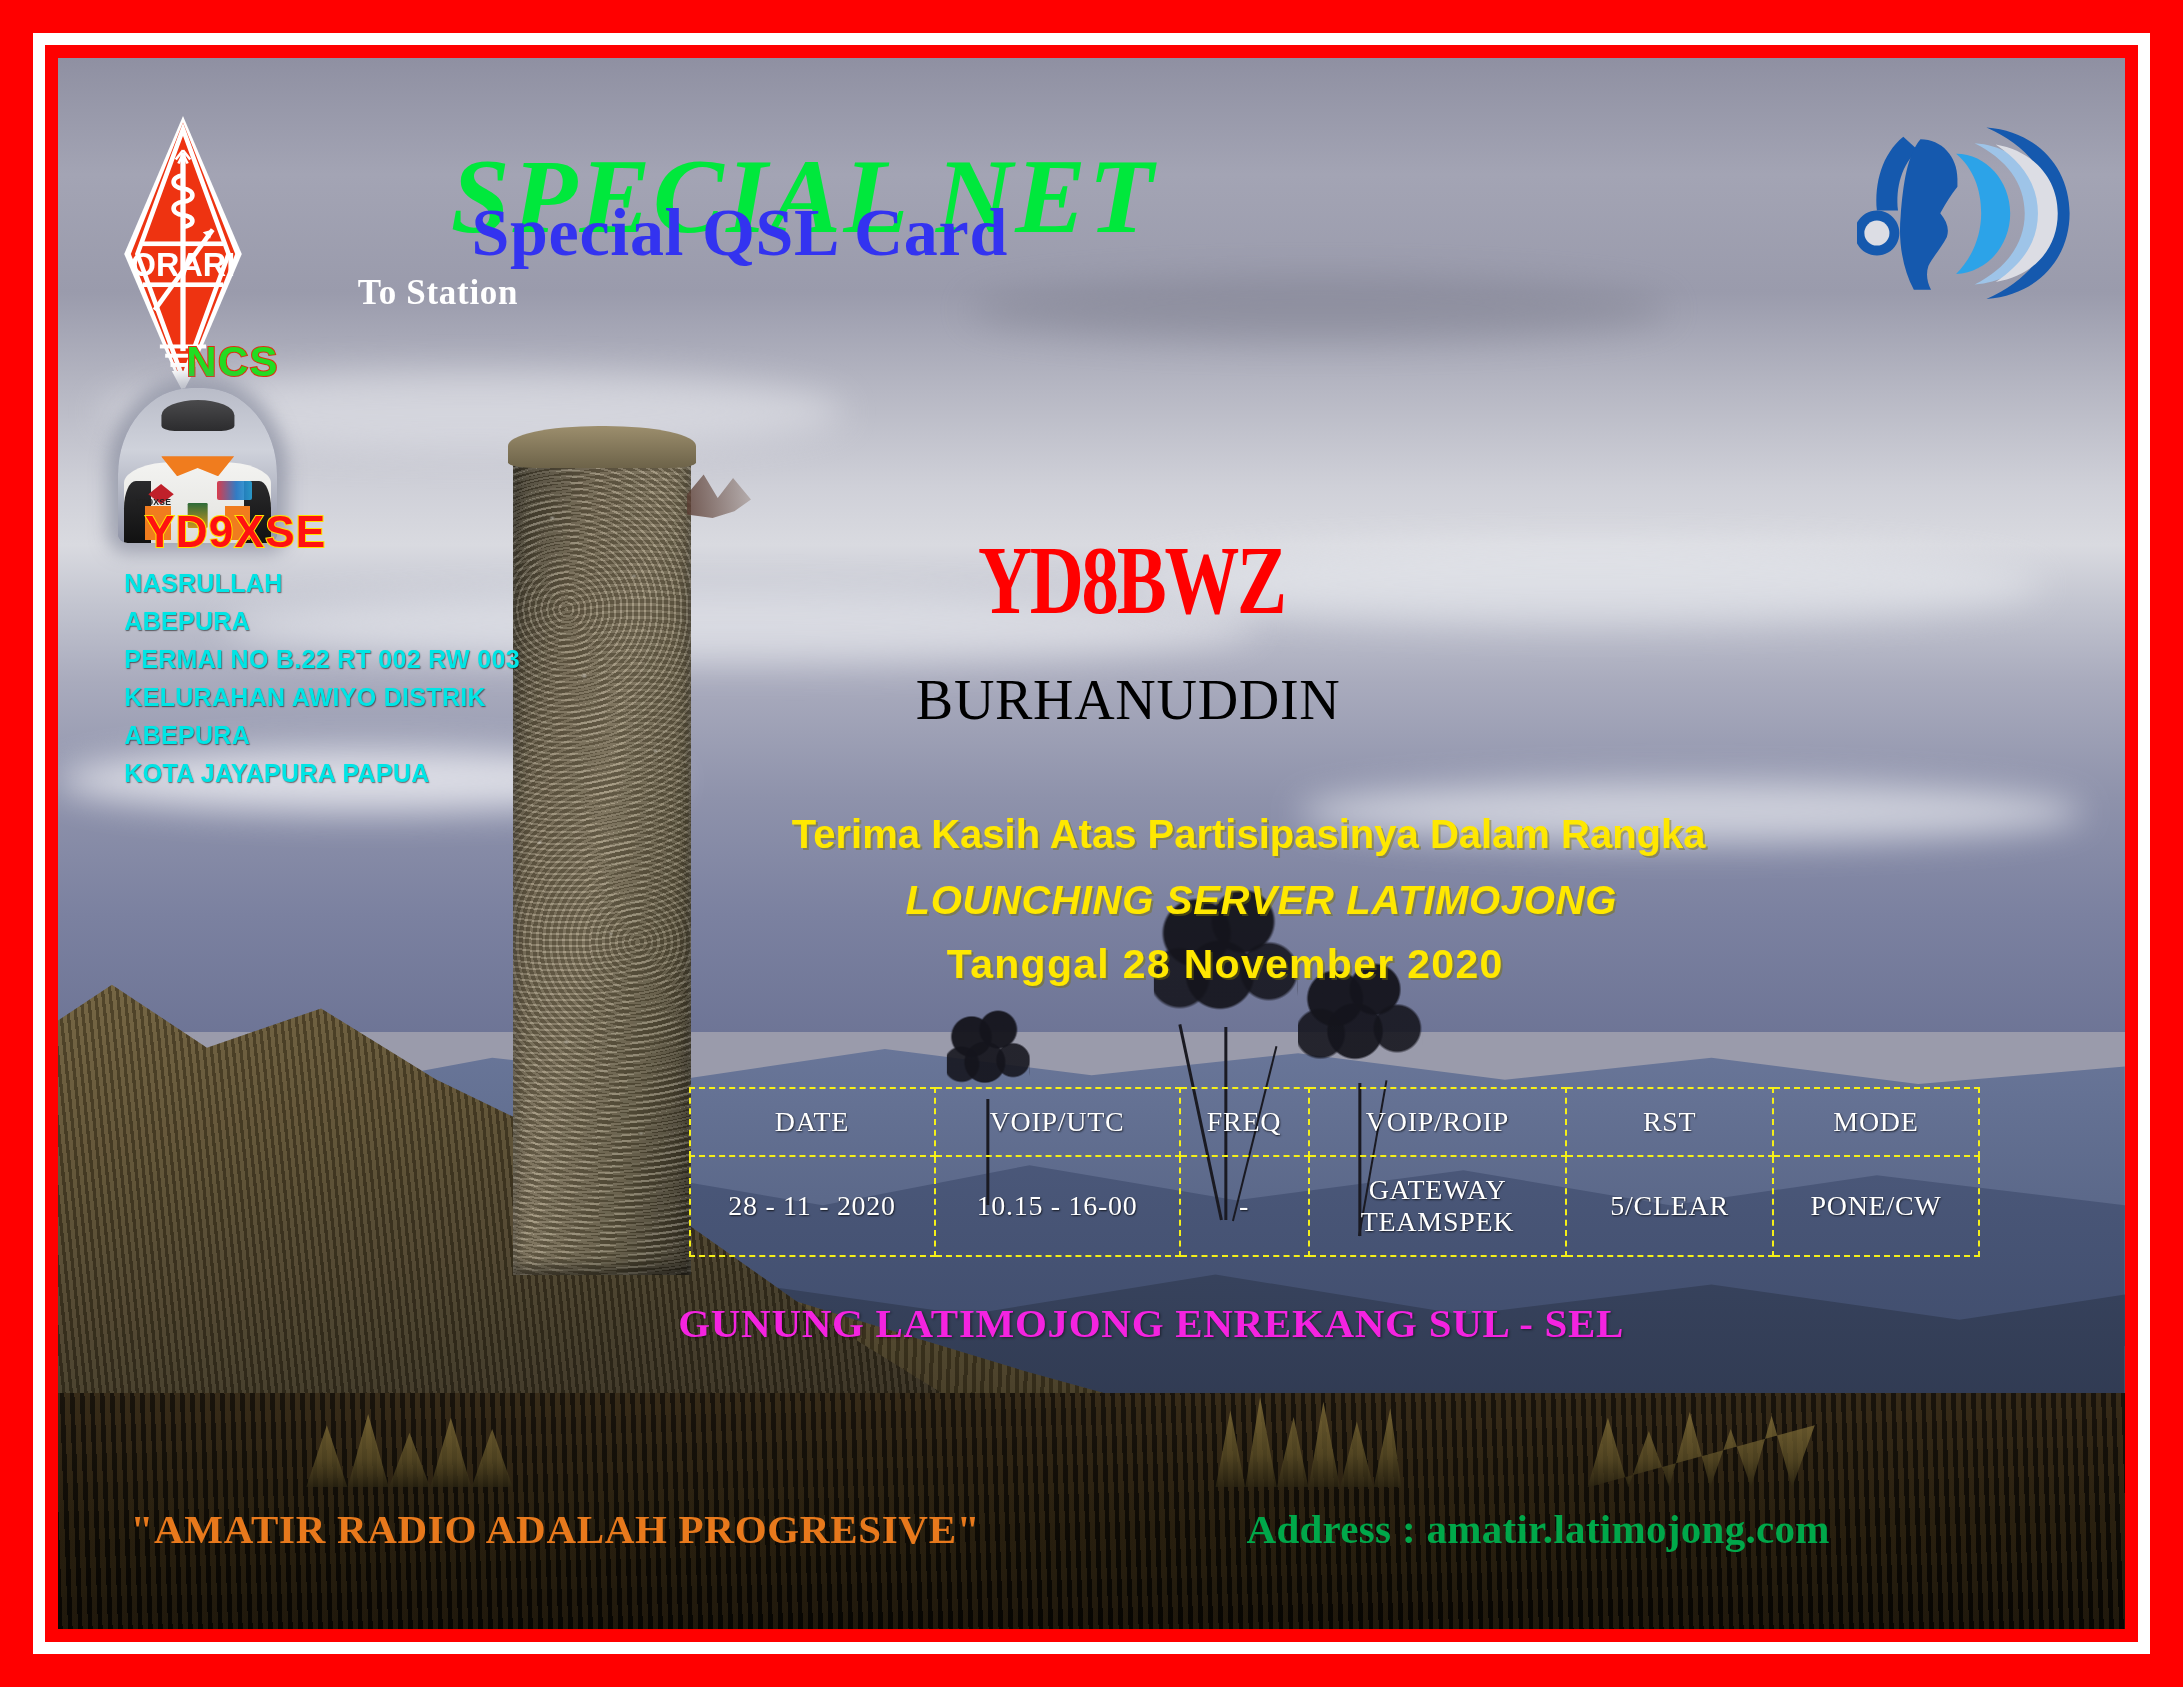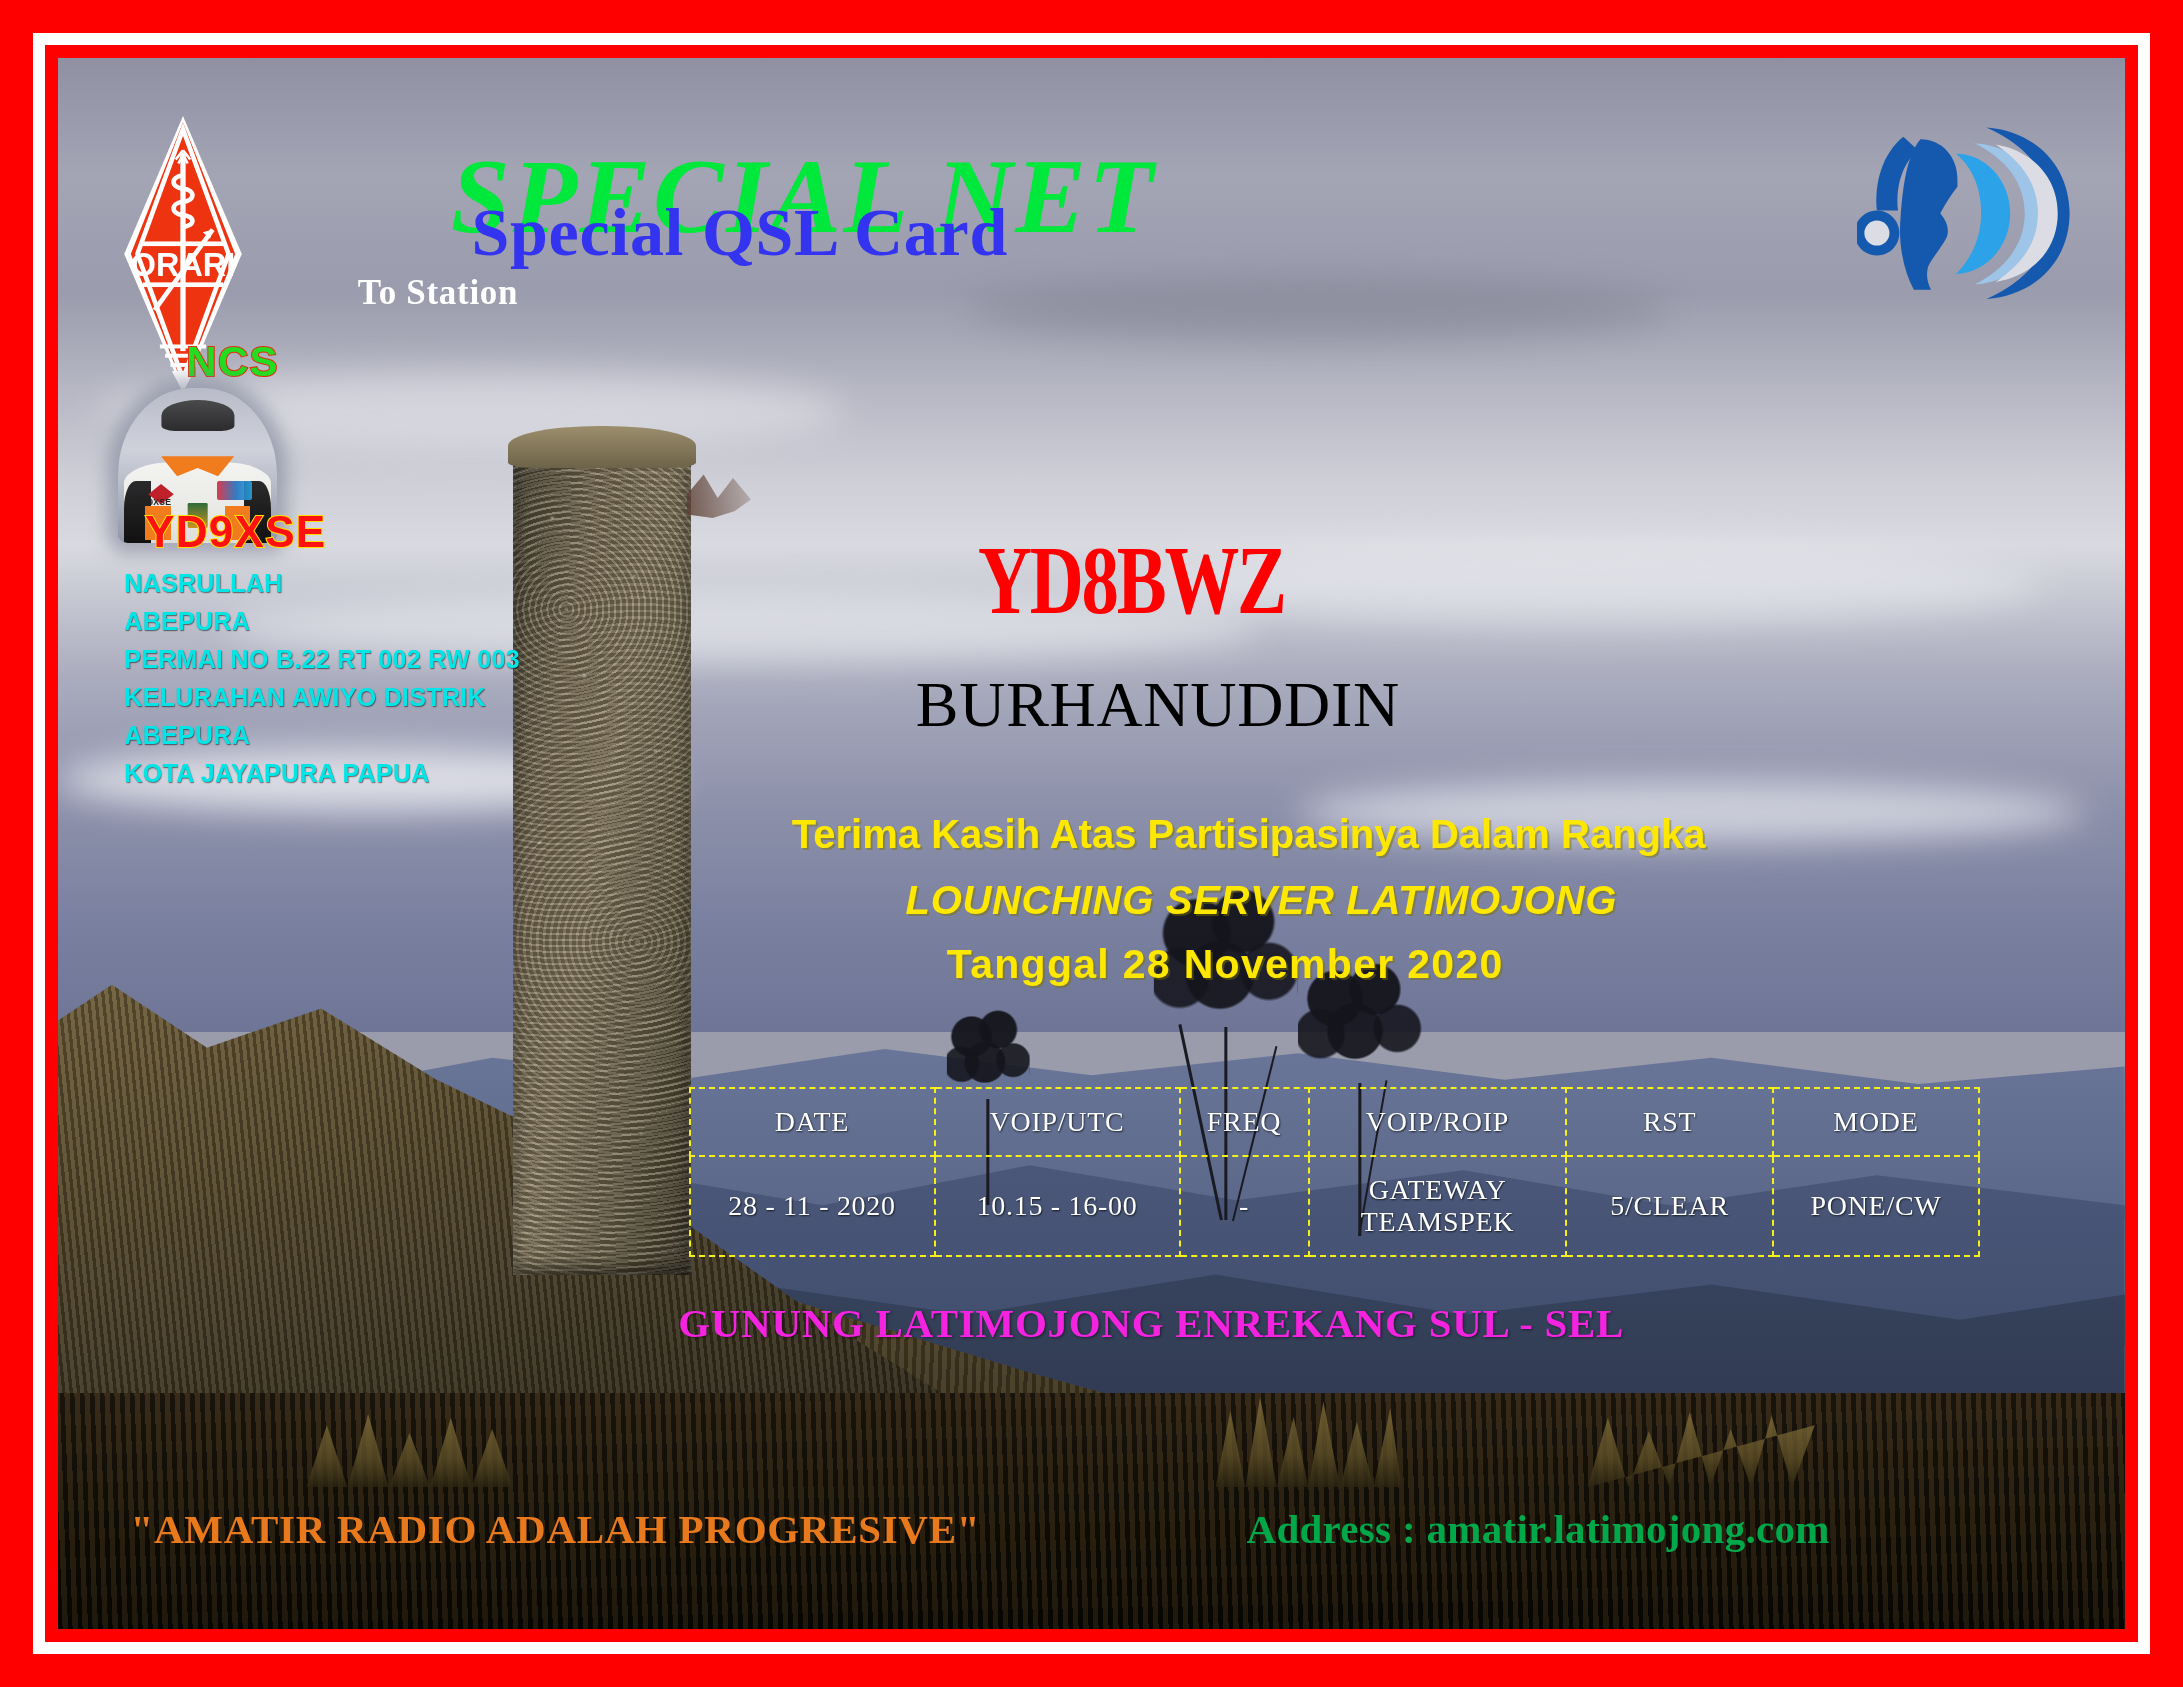--- a/index.html
+++ b/index.html
@@ -286,21 +286,21 @@
   .callsign {
     position:absolute; left:44.5%; top:29.6%;
     font-family:"Liberation Serif", serif;
     font-size:87px; font-weight:bold; color:#FF0000;
     letter-spacing:-2.6px; transform:scaleX(.86) scaleY(1.12);
     transform-origin:left top; white-space:nowrap;
   }
   .name {
     position:absolute; left:41.5%; top:38.8%;
     font-family:"Liberation Serif", serif;
-    font-size:64px; font-weight:normal; color:#000000;
+    font-size:56px; font-weight:normal; color:#000000;
     letter-spacing:0.7px; white-space:nowrap;
   }
 
   
   .ty1 {
     position:absolute; left:35.5%; top:48.0%;
     font-family:"Liberation Sans", sans-serif;
     font-size:40px; font-weight:bold; color:#FFE800;
     white-space:nowrap; text-shadow:2px 2px 0 rgba(120,110,0,.45);
   }

